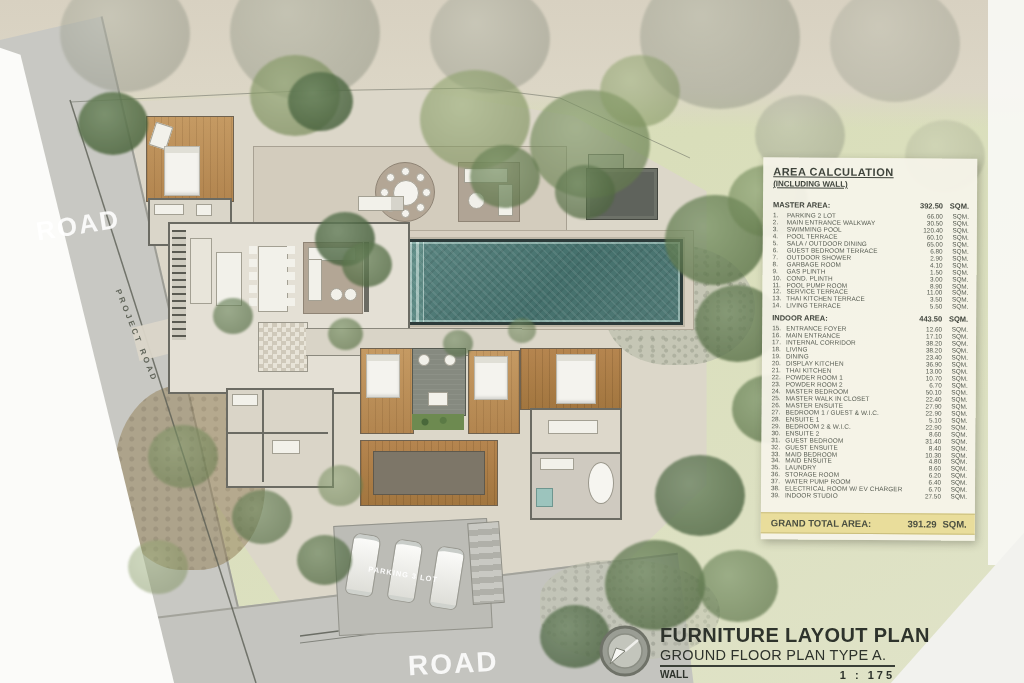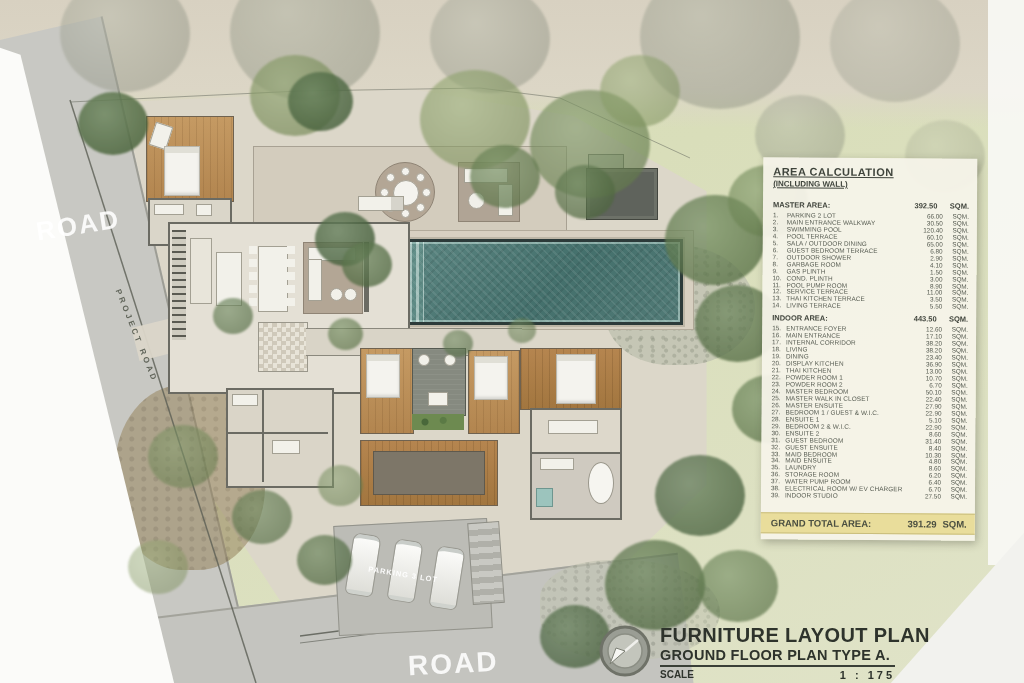--- a/index.html
+++ b/index.html
@@ -57,35 +57,35 @@
   .project-road{color:#61655a;font-size:8px;letter-spacing:3px;font-weight:bold;transform:rotate(68deg);transform-origin:left top;white-space:nowrap;}
   .parking-label{color:rgba(255,255,255,.92);font-size:7.5px;font-weight:bold;letter-spacing:1px;transform:rotate(9deg);white-space:nowrap;}
   
   .panel{left:762px;top:158px;width:214px;height:382px;background:rgba(246,243,233,.95);
     box-shadow:2px 3px 8px rgba(40,40,30,.3);transform:rotate(.4deg);
     padding:8px 8px 6px 10px;box-sizing:border-box;color:#4a4f47;display:flex;flex-direction:column;}
   .panel-title{font-size:11px;font-weight:bold;letter-spacing:.5px;text-decoration:underline;color:#3f443c;}
   .panel-sub{font-size:8px;font-weight:bold;text-decoration:underline;margin-top:2px;margin-bottom:8px;color:#3f443c;}
   .sec-head{display:flex;font-size:7.5px;font-weight:bold;margin:4px 0 3px 0;color:#42463e;}
   .sec-label{flex:1;}
-  .sec-total{width:34px;text-align:center;}
+  .sec-total{width:34px;text-align:right;}
   .sec-unit{width:26px;text-align:right;}
   .row{display:flex;font-size:6.4px;line-height:6.95px;color:#575c52;}
   .c-no{width:14px;}
   .c-name{flex:1;letter-spacing:.1px;}
   .c-val{width:30px;text-align:right;}
   .c-unit{width:26px;text-align:right;}
   .grand{margin:8px -8px 0 -10px;background:#e9dd9b;border-top:1px solid #c9bd7c;border-bottom:1px solid #c9bd7c;
     display:flex;align-items:center;padding:4px 8px 4px 10px;font-size:9.5px;font-weight:bold;color:#4b4f41;margin-top:auto;}
   .grand .g-label{flex:1;}
   .grand .g-val{margin-right:6px;}
   
   .tb{color:#2e332c;}
   .tb-line1{font-size:20px;font-weight:bold;letter-spacing:.4px;}
-  .tb-line2{font-size:14.5px;font-weight:bold;letter-spacing:.3px;}
+  .tb-line2{font-size:14.5px;font-weight:normal;letter-spacing:.3px;}
   .tb-rule{height:1.5px;background:#3a3f37;}
   .tb-scale-row{display:flex;width:235px;font-weight:bold;}
   .tb-scale-label{font-size:10px;flex:1;}
   .tb-scale-val{font-size:11px;letter-spacing:3px;}
   .tb-update{font-size:6.5px;font-weight:bold;color:#4a4f45;}
 </style>
 </head>
 <body>
 
 <div id="stage">
@@ -503,21 +503,21 @@
       <circle cx="27" cy="27" r="24" fill="#9a9d94" stroke="#6f7268" stroke-width="3"></circle>
       <circle cx="27" cy="27" r="17" fill="#c3c5bc" stroke="#8b8e84" stroke-width="1.5"></circle>
       <line x1="27" y1="27" x2="40" y2="16" stroke="#f0f0ec" stroke-width="2.5"></line>
       <polygon points="27,27 12,40 18,24" fill="#f6f6f2" stroke="#7c7f74" stroke-width="1"></polygon>
     </svg>
     <div style="margin-left:8px;">
       <div class="tb-line1">FURNITURE LAYOUT PLAN</div>
       <div class="tb-line2">GROUND FLOOR PLAN TYPE A.</div>
       <div class="tb-rule" style="width:235px;margin:2px 0;"></div>
       <div class="tb-scale-row">
-        <span class="tb-scale-label">SCALE</span>
+        <span class="tb-scale-label">WALL</span>
         <span class="tb-scale-val">1 : 175</span>
       </div>
       <div class="tb-rule" style="width:235px;margin:2px 0;"></div>
       <div class="tb-update">UPDATE 24.07.2025</div>
     </div>
   </div>
 
 </div>
 
 </body></html>

